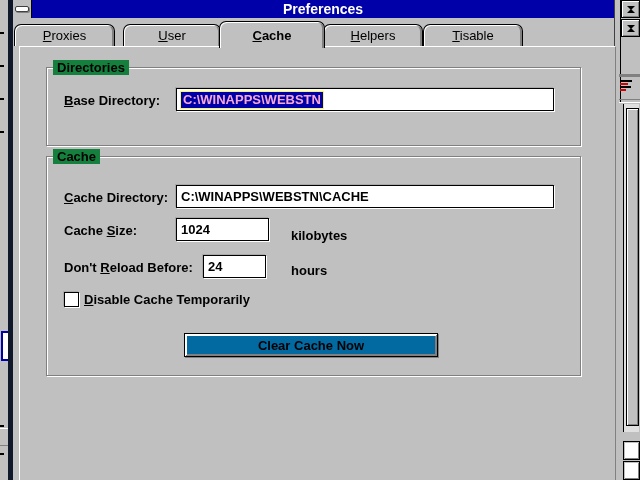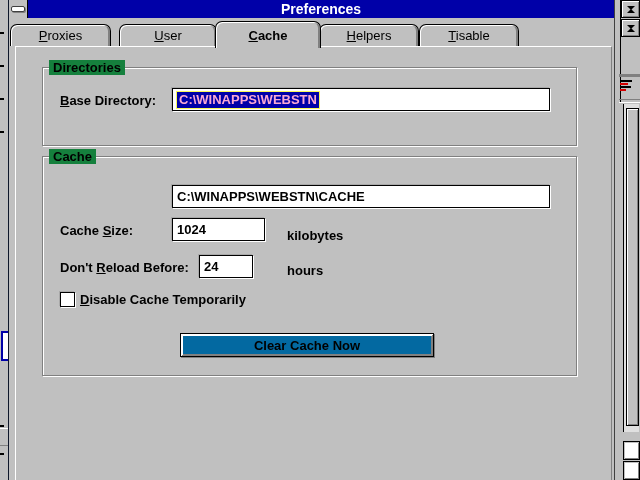--- a/index.html
+++ b/index.html
@@ -31,21 +31,21 @@
   .bar{height:2px;margin-bottom:1px;}
   .divider{position:absolute;left:4px;width:21px;height:2px;border-top:1px solid #808080;border-bottom:1px solid #fff;}
   .scroll-channel{position:absolute;left:8px;width:15px;background:#E0E0E0;border-left:1px solid #000;}
   .scroll-thumb{position:absolute;left:2px;width:11px;background:#C0C0C0;border:1px solid #000;
     box-shadow:inset 1px 1px 0 #fff,inset -1px -1px 0 #808080;}
   .sq-btn{position:absolute;left:8px;width:15px;height:17px;background:#fff;border:1px solid #000;
     box-shadow:inset 1px 1px 0 #C0C0C0,inset -1px -1px 0 #808080;}
 
   
   .dialog{left:8px;top:0;width:607px;height:480px;background:#C0C0C0;
-    border-left:1px solid #0f172a;border-right:1px solid #404040;box-sizing:border-box;}
+    border-left:5px solid #0f172a;border-right:1px solid #404040;box-sizing:border-box;}
   .titlebar{position:absolute;left:0;top:0;right:0;height:18px;background:#0000A8;display:flex;}
   .sysmenu{position:absolute;left:0;top:0;width:19px;height:18px;background:#C0C0C0;
     border-right:1px solid #000;box-sizing:border-box;display:flex;align-items:center;justify-content:center;}
   .sysmenu-glyph{width:12px;height:4px;background:#fff;border:1px solid #404040;border-radius:2px;box-shadow:1px 1px 0 #808080;}
   .title-text{position:absolute;left:19px;right:0;top:1px;text-align:center;color:#fff;font-size:14px;}
 
   
   .tab{position:absolute;top:24px;height:22px;background:#C0C0C0;
     border:1px solid #000;border-bottom:none;border-radius:7px 7px 0 0;
     box-shadow:inset 1px 1px 0 #fff,inset -2px 0 0 #808080;
@@ -153,32 +153,35 @@
       <span></span><span class="mn">B</span><span>ase Directory:</span>
     </div>
     <div class="field" style="left:156px;top:41px;width:378px;height:23px">
       <span class="sel">C:\WINAPPS\WEBSTN</span>
     </div>
 
     <div class="group" style="left:26px;top:109px;width:533px;height:218px">
       <div class="group-title">Cache</div>
     </div>
 
+    <div class="label" style="left:44px;top:143px">
+      <span></span><span class="mn">C</span><span>ache Directory:</span>
+    </div>
     <input class="field" style="left: 156px; top: 138px; width: 378px; height: 23px;" type="text" value="C:\WINAPPS\WEBSTN\CACHE">
 
     <div class="label" style="left:44px;top:176px">
       <span>Cache </span><span class="mn">S</span><span>ize:</span>
     </div>
     <input class="field" style="left: 156px; top: 171px; width: 93px; height: 23px;" type="text" value="1024">
     <div class="label" style="left:271px;top:181px">kilobytes</div>
 
     <div class="label" style="left:44px;top:213px">
       <span>Don't </span><span class="mn">R</span><span>eload Before:</span>
     </div>
-    <input class="field" style="left: 183px; top: 208px; width: 54px; height: 23px;" type="text" value="24">
+    <input class="field" style="left: 183px; top: 208px; width: 63px; height: 23px;" type="text" value="24">
     <div class="label" style="left:271px;top:216px">hours</div>
 
     <div class="checkbox" style="left:44px;top:245px"></div>
     <div class="label" style="left:64px;top:245px">
       <span></span><span class="mn">D</span><span>isable Cache Temporarily</span>
     </div>
 
     <div class="btn" style="left:164px;top:286px;width:254px;height:24px">
       <span>Clear Cache Now</span>
     </div>

